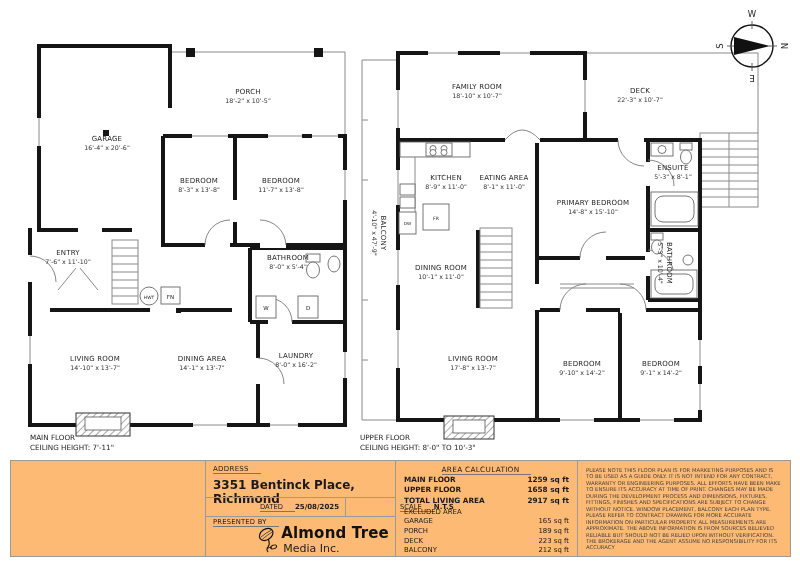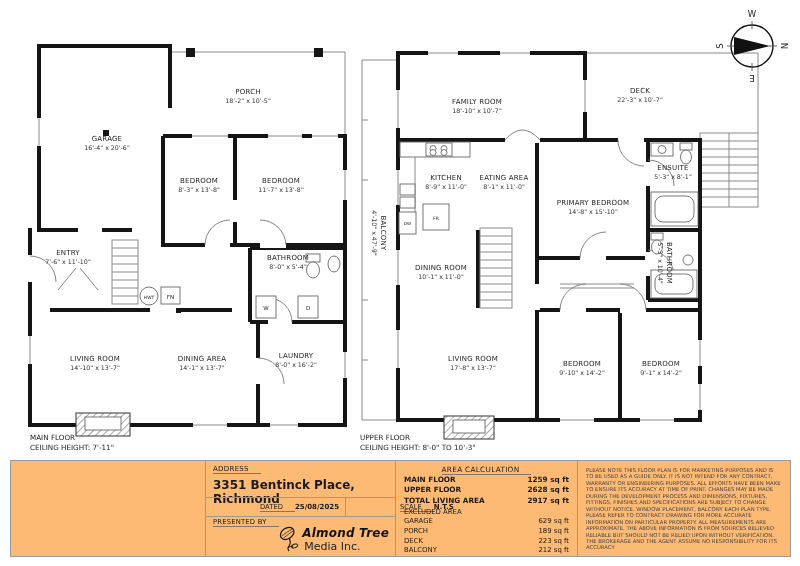--- a/index.html
+++ b/index.html
@@ -32,21 +32,21 @@
   .addr-value{font-size:12px;font-weight:bold;padding:3px 7px 0 7px;}
   .dated-row{position:absolute;left:0;right:0;top:36px;height:18px;
              border-top:1px solid #9a9a9a;border-bottom:1px solid #9a9a9a;display:flex;}
   .dr-half{flex:1;display:flex;justify-content:space-between;align-items:center;
            padding:0 6px;font-size:6.8px;box-sizing:border-box;margin-left:48px;}
   .dr-half:first-child{border-right:1px solid #9a9a9a;}
   .dr-val{font-weight:bold;font-size:7px;}
   .presented{position:absolute;left:0;right:0;top:54px;bottom:0;}
   .presented-label{font-size:6.8px;padding:3px 0 0 7px;letter-spacing:.2px;}
   .logo{position:absolute;right:6px;top:9px;display:flex;align-items:center;}
-  .logo-text .l1{font-size:12px;font-weight:bold;letter-spacing:.2px;color:#111;font-style:italic;}
+  .logo-text .l1{font-size:15px;font-weight:bold;letter-spacing:.2px;color:#111;}
   .logo-text .l2{font-size:11px;color:#222;margin-left:2px;}
   .ac{padding:4px 8px 0 8px;}
   .ac-title{font-size:7.3px;letter-spacing:.3px;margin-bottom:0;text-align:center;}
   .ac-row{display:flex;justify-content:space-between;font-size:6.9px;line-height:9.6px;}
   .ac-row.b{font-weight:bold;font-size:7.3px;}
   .ac-row.tot{margin-top:2px;}
   .ac-row.exc{margin-top:2px;}
   .disc{padding:6px 8px;font-size:5.3px;line-height:1.22;color:#444;text-transform:uppercase;}
 </style>
 </head>
@@ -292,21 +292,21 @@
   </div>
   <div class="rlabel" style="left:202px;top:363px">
     <div class="rname">DINING AREA</div>
     <div class="rdims">14'-1" x 13'-7"</div>
   </div>
   <div class="rlabel" style="left:296px;top:360px">
     <div class="rname">LAUNDRY</div>
     <div class="rdims">8'-0" x 16'-2"</div>
   </div>
 
-  <div class="rlabel" style="left:477px;top:106px">
+  <div class="rlabel" style="left:477px;top:91px">
     <div class="rname">FAMILY ROOM</div>
     <div class="rdims">18'-10" x 10'-7"</div>
   </div>
   <div class="rlabel" style="left:640px;top:95px">
     <div class="rname">DECK</div>
     <div class="rdims">22'-3" x 10'-7"</div>
   </div>
   <div class="rlabel" style="left:446px;top:182px">
     <div class="rname">KITCHEN</div>
     <div class="rdims">8'-9" x 11'-0"</div>
@@ -392,33 +392,33 @@
     </div>
 
     <div class="cell c3 ac">
       <div class="ac-title"><span class="ul">AREA CALCULATION</span></div>
       <div class="ac-row b">
         <span>MAIN FLOOR</span>
           <span>1259 sq ft</span>
       </div>
       <div class="ac-row b">
         <span>UPPER FLOOR</span>
-          <span>2628 sq ft</span>
+          <span>1658 sq ft</span>
       </div>
       <div class="ac-row b tot">
         <span>TOTAL LIVING AREA</span>
           <span>2917 sq ft</span>
       </div>
       <div class="ac-row exc">
         <span>EXCLUDED AREA</span>
           <span></span>
       </div>
       <div class="ac-row">
         <span>GARAGE</span>
-          <span>629 sq ft</span>
+          <span>165 sq ft</span>
       </div>
       <div class="ac-row">
         <span>PORCH</span>
           <span>189 sq ft</span>
       </div>
       <div class="ac-row">
         <span>DECK</span>
           <span>223 sq ft</span>
       </div>
       <div class="ac-row">

